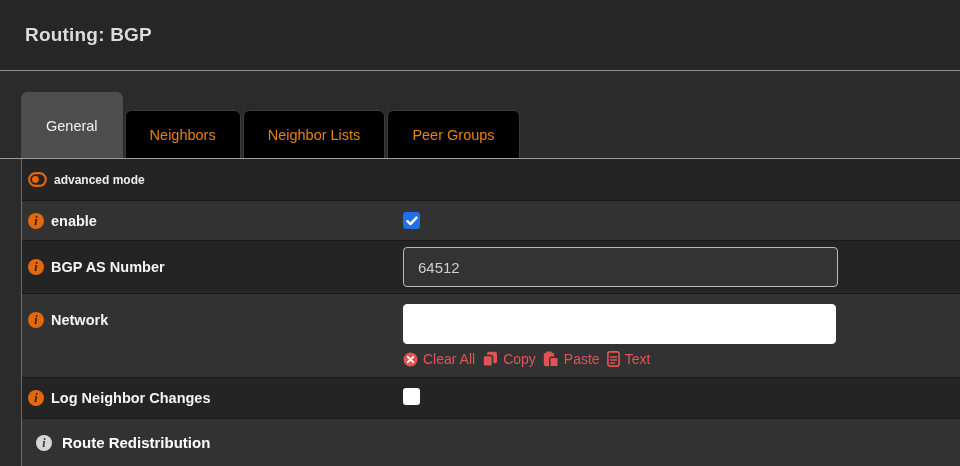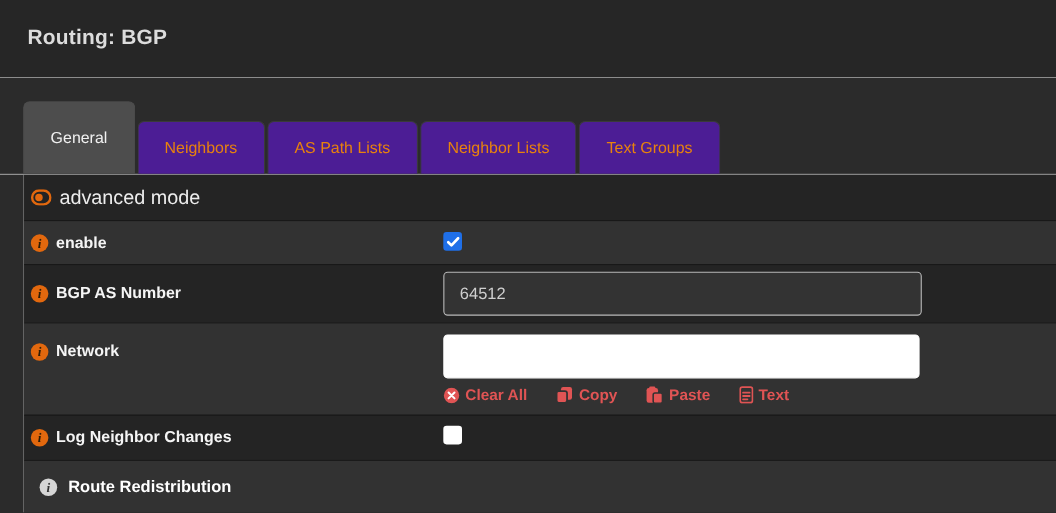--- a/index.html
+++ b/index.html
@@ -30,21 +30,21 @@
     padding-left: 21px;
     border-bottom: 1px solid #9c9c9c;
   }
   .tab {
     height: 48px;
     display: inline-flex; align-items: center;
     padding: 0 24px;
     margin-right: 2px;
     border-radius: 6px 6px 0 0;
     font-size: 14.5px;
-    background: #4c1d95;
+    background: #000000;
     border: 1px solid #3a3a3a;
     border-bottom: none;
     color: #e8820d;
     cursor: pointer;
     white-space: nowrap;
   }
   .tab.active {
     height: 66px;
     background: #4d4d4d;
     border-color: #4d4d4d;
@@ -85,21 +85,21 @@
     color: #2d1c05;
     display: inline-flex; align-items: center; justify-content: center;
     font-family: "Liberation Serif", serif;
     font-size: 12px; font-weight: bold; font-style: italic;
     line-height: 1;
   }
   .info-icon.gray { background: #d6d6d6; color: #333; }
 
   
   .row-advanced { height: 41px; flex: 0 0 41px; }
-  .adv-label { font-size: 18px; font-weight: normal; color: #ededed; }
+  .adv-label { font-size: 12px; font-weight: bold; color: #ededed; }
 
   
   .row-enable { height: 40px; flex: 0 0 40px; }
 
   
   .checkbox {
     width: 17px; height: 17px;
     border-radius: 3px;
     display: inline-flex; align-items: center; justify-content: center;
     cursor: pointer;
@@ -131,23 +131,22 @@
     border: 1px solid #ffffff;
     border-radius: 4px;
     color: #222;
     font-size: 15px;
     font-family: "Liberation Sans", sans-serif;
     padding: 0 12px;
     outline: none;
     display: block;
   }
   .net-actions {
-    display: flex; align-items: center; gap: 26px;
+    display: flex; align-items: center; gap: 7px;
     margin-top: 7px;
-    font-weight: bold;
   }
   .net-action {
     display: inline-flex; align-items: center; gap: 5px;
     color: #e05454; font-size: 14px;
     cursor: pointer; text-decoration: none;
   }
 
   
   .row-log { height: 41px; flex: 0 0 41px; }
 
@@ -162,23 +161,22 @@
 <div class="page">
 
   <div class="header">
     <div class="page-title">Routing: BGP</div>
   </div>
 
   <div class="tab-strip-wrap">
     <div class="tab-strip">
       <div class="tab active">General</div>
       <div class="tab">Neighbors</div>
-      <div class="tab">AS Path Lists</div>
       <div class="tab">Neighbor Lists</div>
-      <div class="tab">Text Groups</div>
+      <div class="tab">Peer Groups</div>
     </div>
   </div>
 
   <div class="form-table">
 
     <div class="row dark row-advanced">
       <div class="label-col">
         <span style="display:inline-flex;">
           <svg width="19" height="15" viewBox="0 0 19 15">
             <rect x="1.2" y="1.2" width="16.6" height="12.6" rx="6.3" fill="none" stroke="#e2680e" stroke-width="2.2"></rect>

